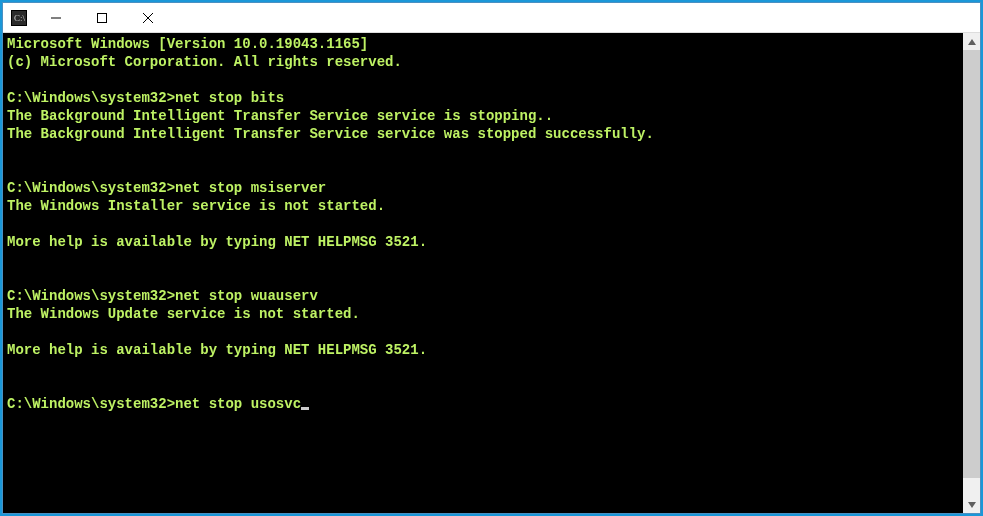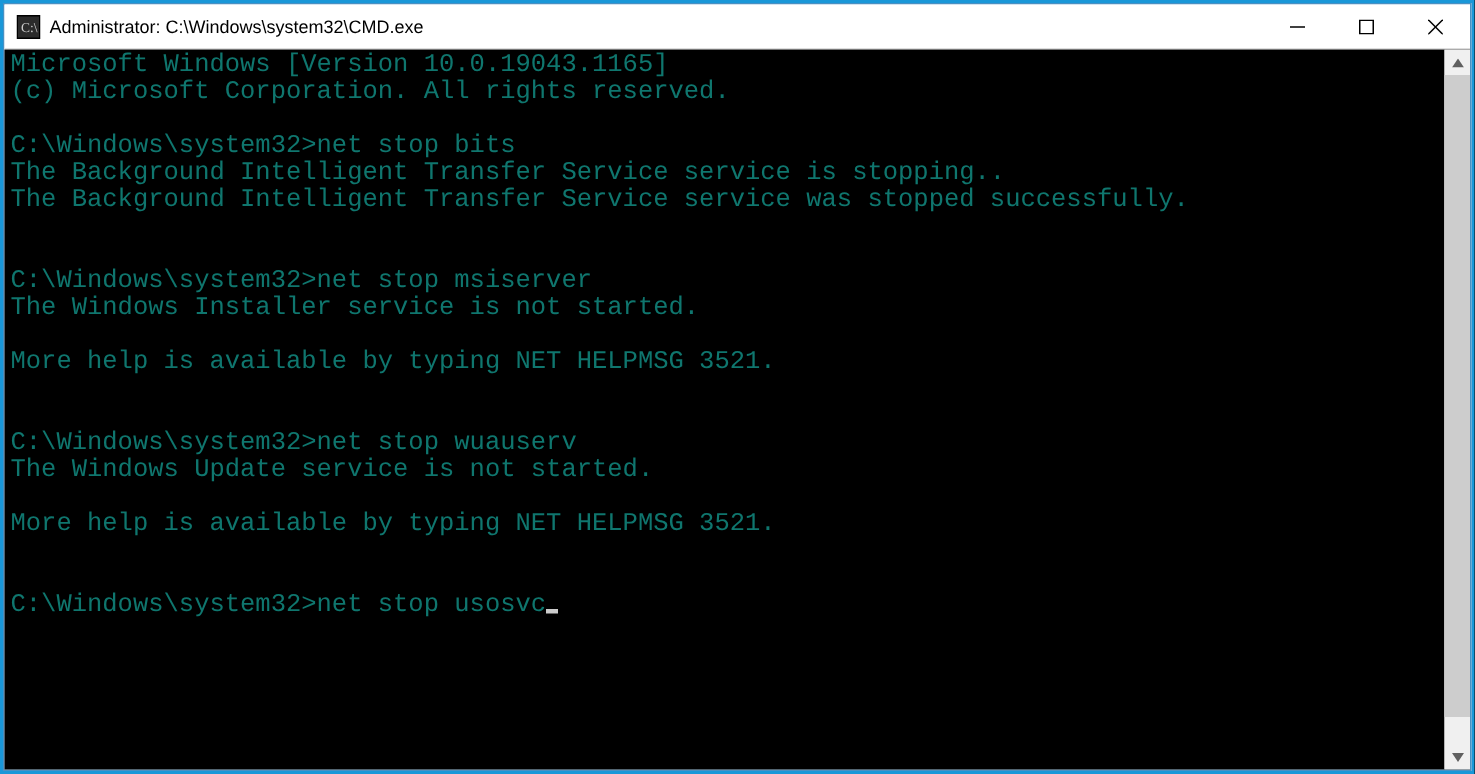--- a/index.html
+++ b/index.html
@@ -66,25 +66,26 @@
       overflow: hidden;
     }
     .console-content {
       position: absolute;
       left: 0;
       top: 0;
       right: 17px;
       bottom: 0;
       padding: 2px 4px;
       font-family: Consolas, "Courier New", monospace;
-      font-size: 17px;
+      font-size: 14px;
       line-height: 18px;
-      color: #0f766e;
+      color: #bef264;
       white-space: pre;
       overflow: hidden;
+      font-weight: bold;
     }
     .scrollbar {
       position: absolute;
       right: 0;
       top: 0;
       width: 17px;
       height: 100%;
       background: #f0f0f0;
       display: flex;
       flex-direction: column;
@@ -126,21 +127,20 @@
 
 <div class="window">
   <div class="titlebar">
     <div class="titlebar-icon">
       <svg viewBox="0 0 16 16" width="16" height="16">
         <rect x="0" y="0" width="16" height="16" fill="#000"></rect>
         <rect x="1" y="1" width="14" height="14" fill="#2b2b2b"></rect>
         <text x="3" y="11" font-size="9" fill="#ccc" font-family="Consolas">C:\</text>
       </svg>
     </div>
-    <div class="titlebar-title">Administrator: C:\Windows\system32\CMD.exe</div>
     <div class="titlebar-controls">
       <button class="titlebar-btn">
         <svg viewBox="0 0 10 10">
             <line x1="0" y1="5" x2="10" y2="5" stroke="#000" stroke-width="1"></line>
           </svg>
       </button>
       <button class="titlebar-btn">
         <svg viewBox="0 0 10 10">
             <rect x="0.5" y="0.5" width="9" height="9" fill="none" stroke="#000" stroke-width="1"></rect>
           </svg>

